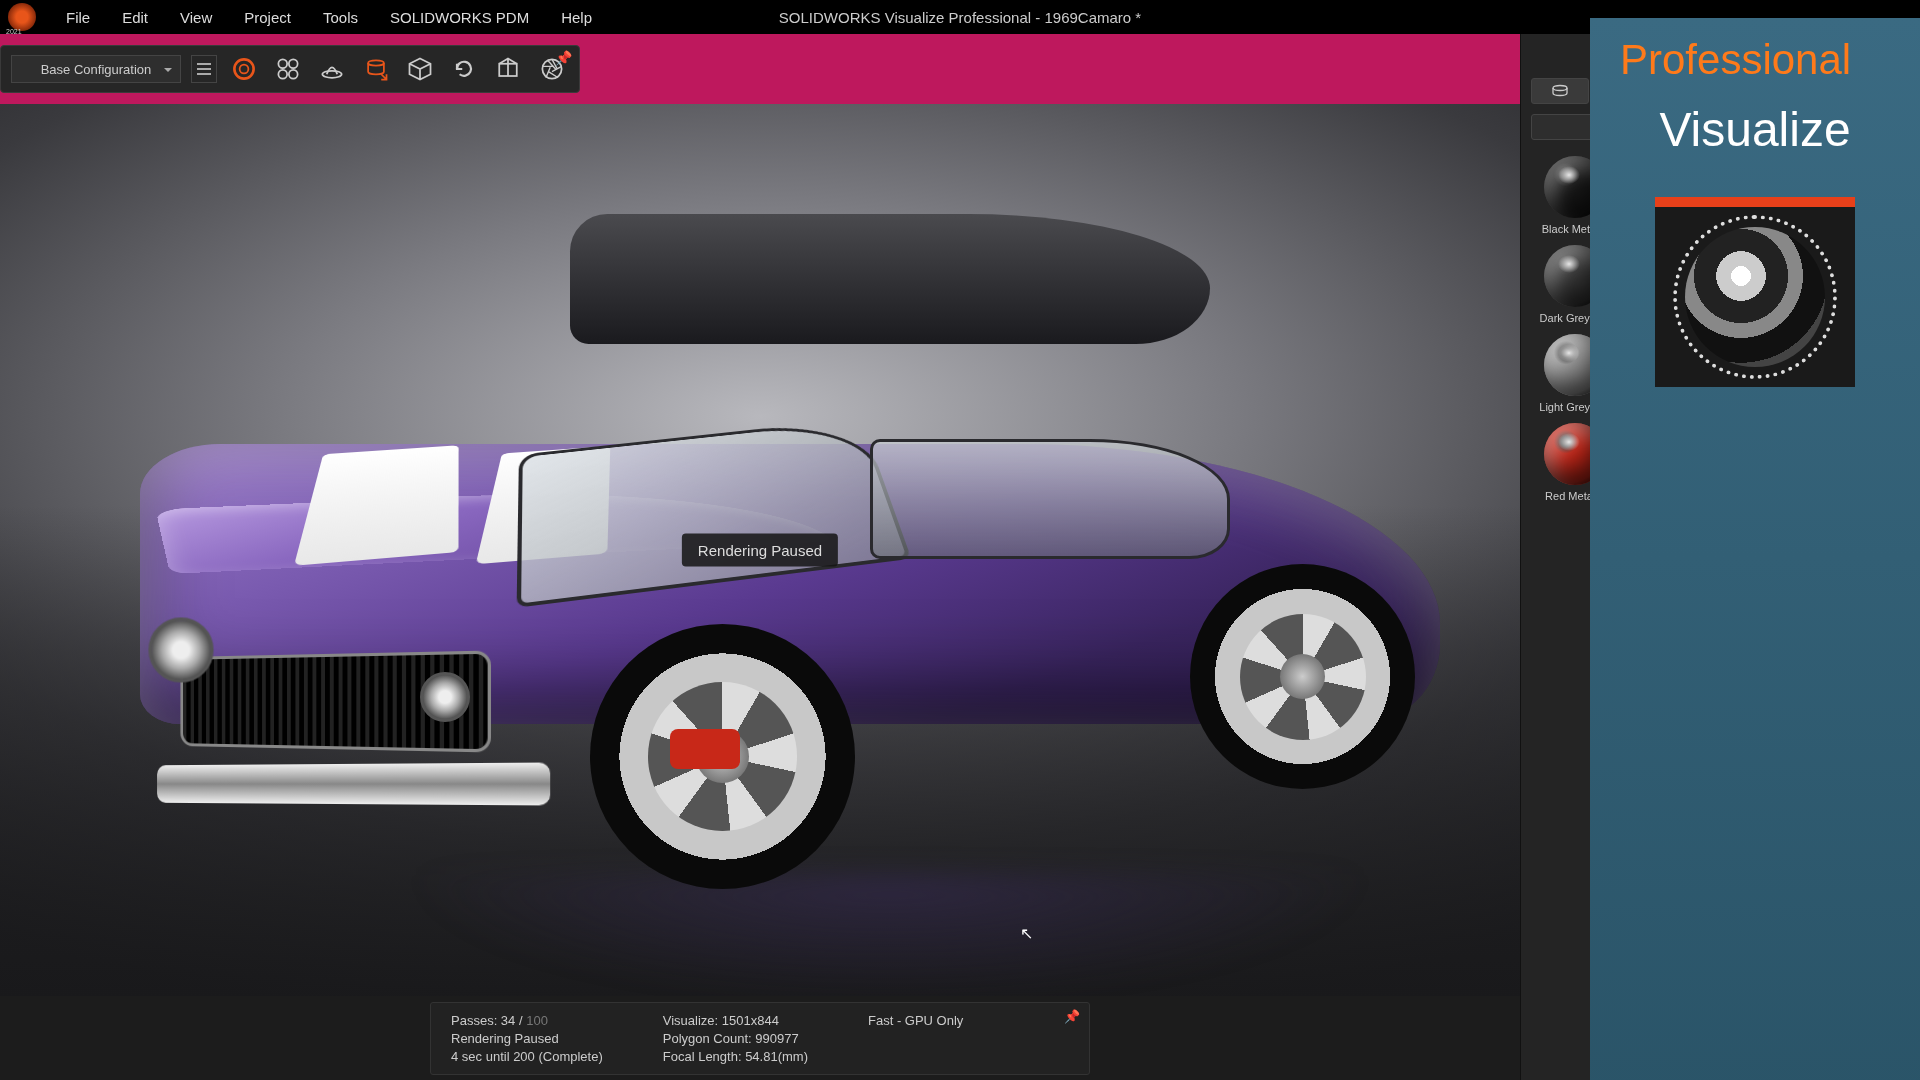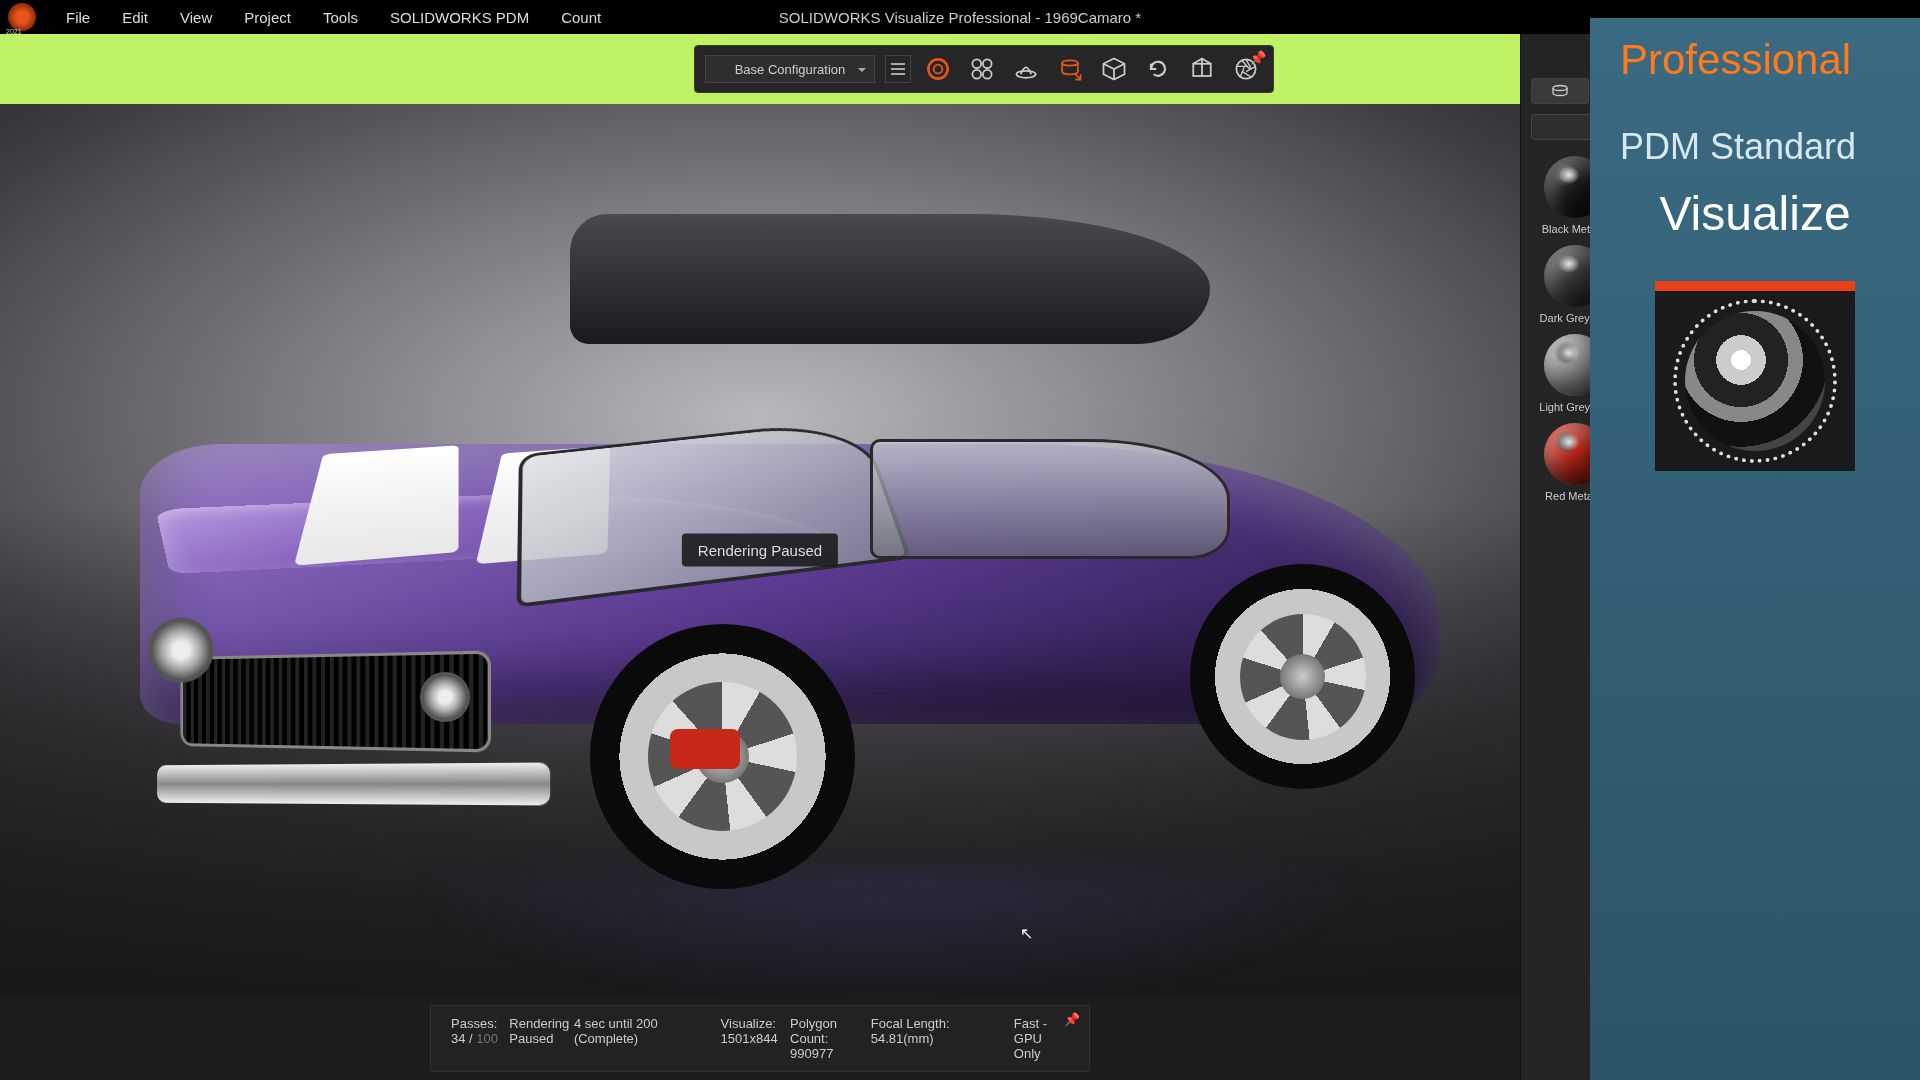--- a/index.html
+++ b/index.html
@@ -6,21 +6,21 @@
 body { width:1920px; height:1080px; background:#1a1a1a; overflow:hidden; position:relative; }
 
 
 .menubar { height:34px; background:#000000; display:flex; align-items:center; padding-left:8px; color:#ddd; font-size:15px; position:relative; }
 .app-logo { width:28px; height:28px; background:radial-gradient(circle,#e8551a 30%,#8a2a0a 70%); border-radius:50%; margin-right:14px; position:relative; }
 .app-logo::after { content:"2021"; position:absolute; bottom:-4px; left:-2px; font-size:7px; color:#ccc; }
 .menu-item { padding:0 16px; cursor:pointer; }
 .window-title { position:absolute; left:50%; transform:translateX(-50%); color:#ccc; font-size:15px; }
 
 
-.toolbar-row { height:70px; background:#bef264; display:flex; align-items:center; justify-content:center; position:relative;padding-left:48px; }
+.toolbar-row { height:70px; background:#be185d; display:flex; align-items:center; justify-content:flex-start; position:relative; }
 .toolbar-box { background:#262626; border:1px solid #3a3a3a; border-radius:4px; padding:6px 10px; display:flex; align-items:center; gap:10px; position:relative; }
 .config-dd { width:170px; height:28px; background:#2e2e2e; border:1px solid #444; color:#ccc; font-size:13px; display:flex; align-items:center; justify-content:center; position:relative; cursor:pointer; }
 .config-dd::after { content:""; position:absolute; right:8px; top:12px; border:4px solid transparent; border-top-color:#aaa; }
 .list-btn { width:26px; height:28px; border:1px solid #444; display:flex; flex-direction:column; justify-content:center; gap:3px; padding:0 5px; cursor:pointer; }
 .list-btn span { height:2px; background:#aaa; }
 .tb-icon { width:34px; height:34px; display:flex; align-items:center; justify-content:center; cursor:pointer; border-radius:3px; }
 .tb-icon svg { width:28px; height:28px; }
 .pin { position:absolute; top:4px; right:6px; color:#888; font-size:14px; cursor:pointer; }
 
 
@@ -59,21 +59,21 @@
 .panel-search { margin:10px; height:26px; background:#2e2e2e; border:1px solid #444; border-radius:3px; }
 .mat-grid { padding:6px 10px; display:grid; grid-template-columns:repeat(4,1fr); gap:10px 8px; }
 .mat-item { display:flex; flex-direction:column; align-items:center; cursor:pointer; }
 .mat-ball { width:62px; height:62px; border-radius:50%; position:relative; box-shadow:inset -12px -14px 24px rgba(0,0,0,0.7),inset 10px 12px 18px rgba(255,255,255,0.35); }
 .mat-ball::after { content:""; position:absolute; left:14px; top:10px; width:22px; height:18px; background:radial-gradient(ellipse,rgba(255,255,255,0.85),transparent 70%); border-radius:50%; }
 .mat-label { margin-top:5px; font-size:11px; color:#ccc; text-align:center; white-space:nowrap; overflow:hidden; text-overflow:ellipsis; width:74px; }
 
 
 .statusbar { position:absolute; left:0; bottom:0; width:1520px; height:84px; background:#1c1c1c; display:flex; align-items:center; justify-content:center; }
 .status-box { width:660px; background:#222; border:1px solid #333; border-radius:3px; padding:10px 20px; display:flex; gap:60px; color:#ccc; font-size:13px; position:relative; }
-.status-col { display:flex; flex-direction:row; gap:3px; }
+.status-col { display:flex; flex-direction:column; gap:3px; }
 .status-box .pin2 { position:absolute; top:6px; right:8px; color:#888; cursor:pointer; }
 .dim { color:#777; }
 
 
 .overlay { position:absolute; right:0; top:18px; width:330px; height:100%; background:linear-gradient(to bottom,#3a6a82,#2a5468); padding:18px 30px; color:#fff; }
 .ov-t1 { color:#ff7a1a; font-size:42px; font-weight:400; }
 .ov-t2 { color:#d8e8ef; font-size:36px; margin-top:42px; font-weight:400; }
 .ov-t3 { color:#fff; font-size:48px; margin-top:18px; text-align:center; font-weight:400; }
 .ov-card { margin:40px auto 0; width:200px; height:190px; background:#1a1a1a; border-top:10px solid #e8401a; display:flex; align-items:center; justify-content:center; }
 .lens { width:140px; height:140px; border-radius:50%; background:radial-gradient(circle at 40% 35%,#fff 0 8%,#ccc 8% 20%,#222 20% 38%,#888 38% 50%,#111 50% 70%,#444 70% 80%,#000 80% 100%); position:relative; }
@@ -83,21 +83,21 @@
 <body>
 
 <div class="menubar">
   <div class="app-logo"></div>
   <div class="menu-item">File</div>
   <div class="menu-item">Edit</div>
   <div class="menu-item">View</div>
   <div class="menu-item">Project</div>
   <div class="menu-item">Tools</div>
   <div class="menu-item">SOLIDWORKS PDM</div>
-  <div class="menu-item">Count</div>
+  <div class="menu-item">Help</div>
   <div class="window-title">SOLIDWORKS Visualize Professional - 1969Camaro *</div>
 </div>
 
 <div class="toolbar-row">
   <div class="toolbar-box">
     <div class="config-dd">Base Configuration</div>
     <div class="list-btn">
         <span></span>
         <span></span>
         <span></span>
@@ -283,18 +283,17 @@
     </div>
     <div class="status-col">
       <div>Fast - GPU Only</div>
     </div>
     <div class="pin2">📌</div>
   </div>
 </div>
 
 <div class="overlay">
   <div class="ov-t1">Professional</div>
-  <div class="ov-t2">PDM Standard</div>
   <div class="ov-t3">Visualize</div>
   <div class="ov-card">
     <div class="lens"></div>
   </div>
 </div>
 
 </body></html>

